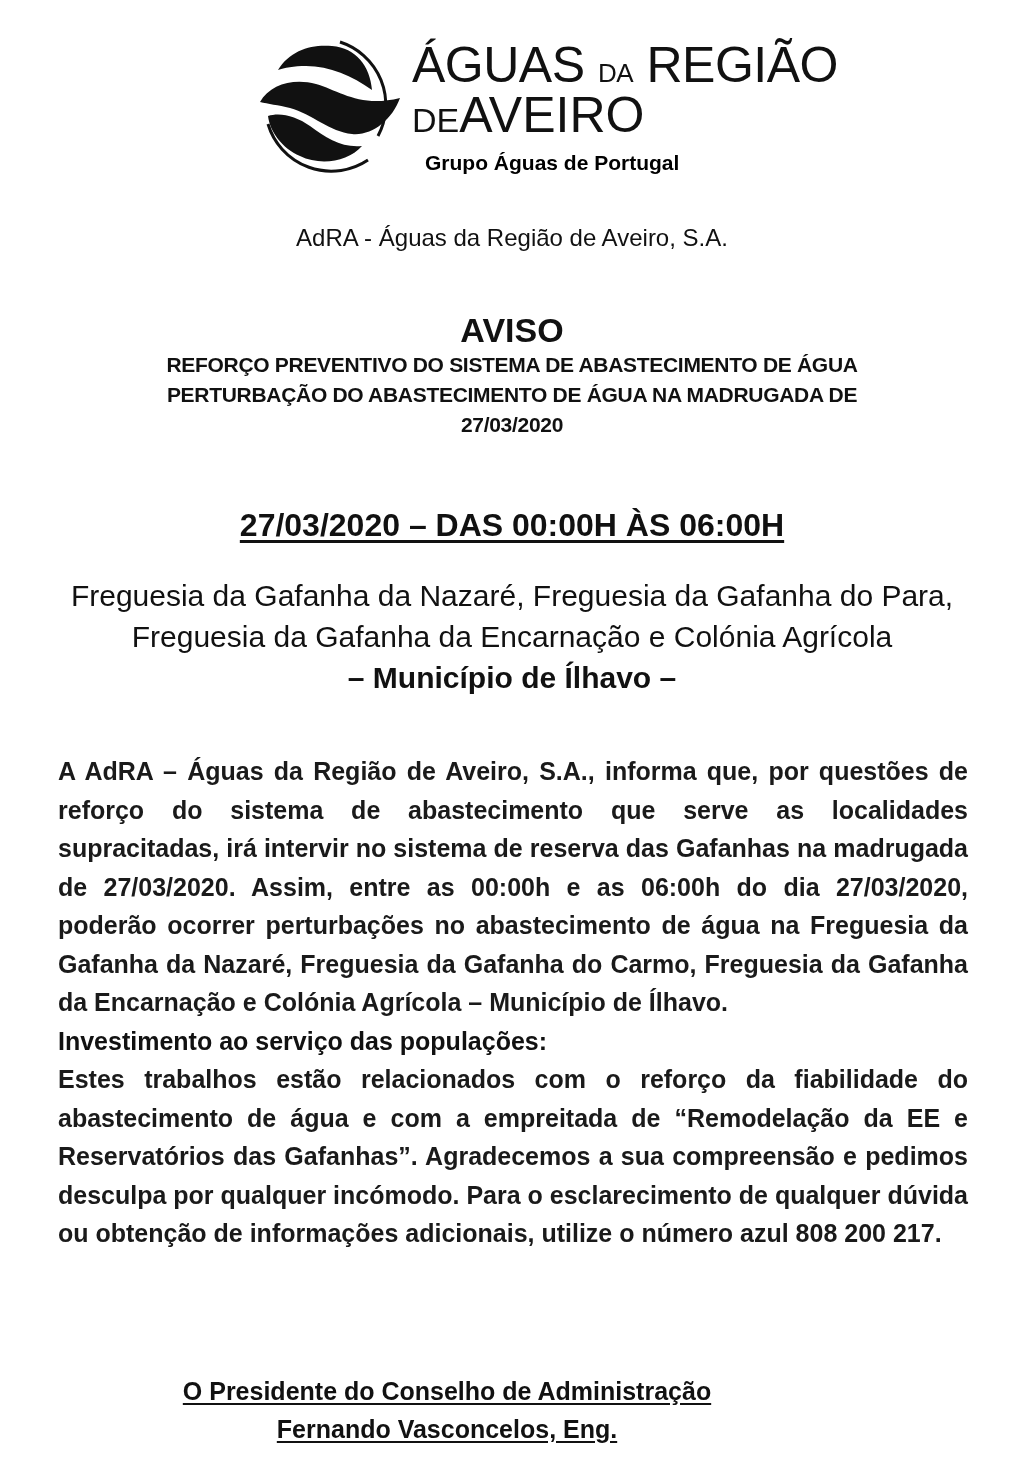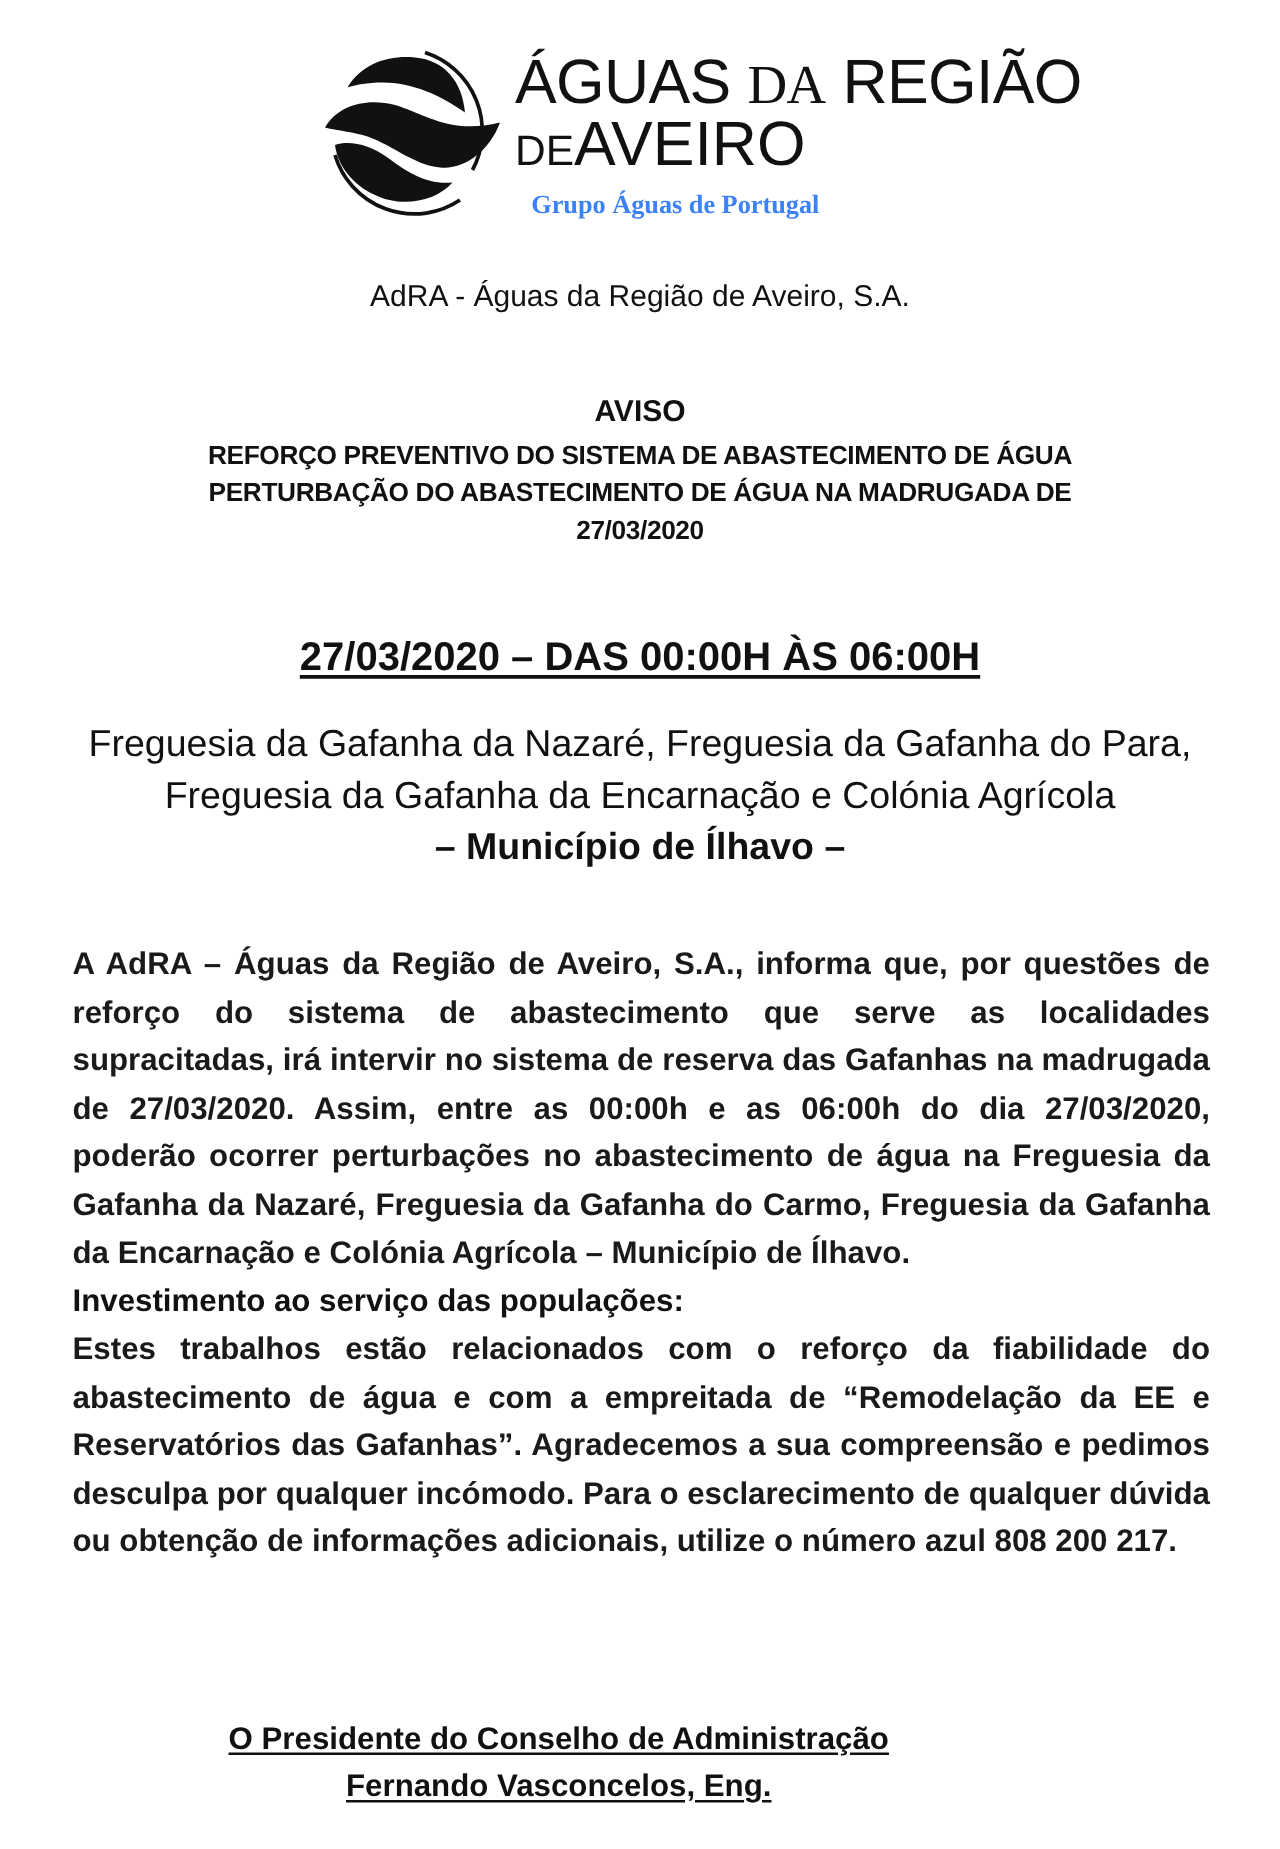--- a/index.html
+++ b/index.html
@@ -4,32 +4,32 @@
   <style>
     html, body { margin: 0; padding: 0; background: #ffffff; }
     body { width: 1024px; height: 1479px; position: relative; overflow: hidden; color: #111; }
     .page { position: absolute; left: 0; top: 0; width: 1024px; height: 1479px; }
 
     
     .logo { position: absolute; left: 260px; top: 36px; width: 540px; height: 150px; }
     .logo-mark { position: absolute; left: 0; top: 0; width: 150px; height: 140px; }
     .logo-line1 { position: absolute; left: 152px; top: 4px; white-space: nowrap;
       font-family: "Liberation Sans", sans-serif; font-size: 50px; line-height: 50px; letter-spacing: -0.5px; color:#111; }
-    .logo-line1 .small { font-size: 44px; font-family: Liberation Serif, serif; }
+    .logo-line1 .small { font-size: 26px; }
     .logo-line2 { position: absolute; left: 152px; top: 54px; white-space: nowrap;
       font-family: "Liberation Sans", sans-serif; font-size: 50px; line-height: 50px; color:#111; }
     .logo-line2 .small { font-size: 34px; }
     .logo-group { position: absolute; left: 165px; top: 115px; white-space: nowrap;
-      font-family: Liberation Serif, serif; font-weight: bold; font-size: 21px; color:#3b82f6; }
+      font-family: Liberation Sans, sans-serif; font-weight: bold; font-size: 21px; color:#000000; }
 
     .company { position: absolute; left: 0; width: 1024px; top: 224px; text-align: center;
       font-family: "Liberation Sans", sans-serif; font-size: 24px; color:#111; }
 
     .aviso { position: absolute; left: 0; width: 1024px; top: 310px; text-align: center;
-      font-family: "Liberation Sans", sans-serif; font-weight: bold; font-size: 24px; line-height: 40px; }
+      font-family: "Liberation Sans", sans-serif; font-weight: bold; font-size: 34px; line-height: 40px; }
     .subtitle { position: absolute; left: 0; width: 1024px; top: 350px; text-align: center;
       font-family: "Liberation Sans", sans-serif; font-weight: bold; font-size: 21px; line-height: 30px; letter-spacing: -0.3px; }
 
     .date-heading { position: absolute; left: 0; width: 1024px; top: 505px; text-align: center;
       font-family: "Liberation Sans", sans-serif; font-weight: bold; font-size: 32px; line-height: 40px; text-decoration: underline; text-underline-offset: 4px; }
 
     .parishes { position: absolute; left: 20px; width: 984px; top: 575px; text-align: center;
       font-family: "Liberation Sans", sans-serif; font-size: 30px; line-height: 41px; }
     .municipality { font-weight: bold; display: block; }
 

